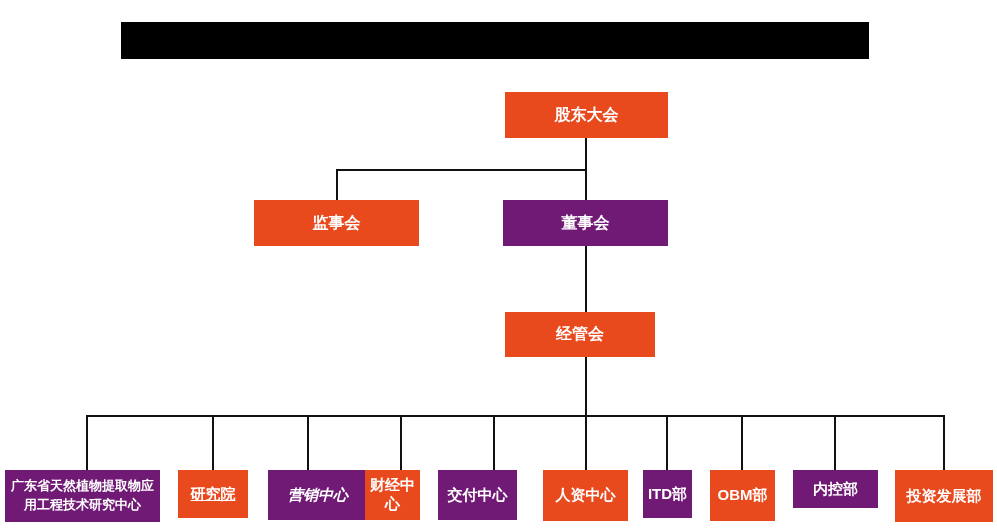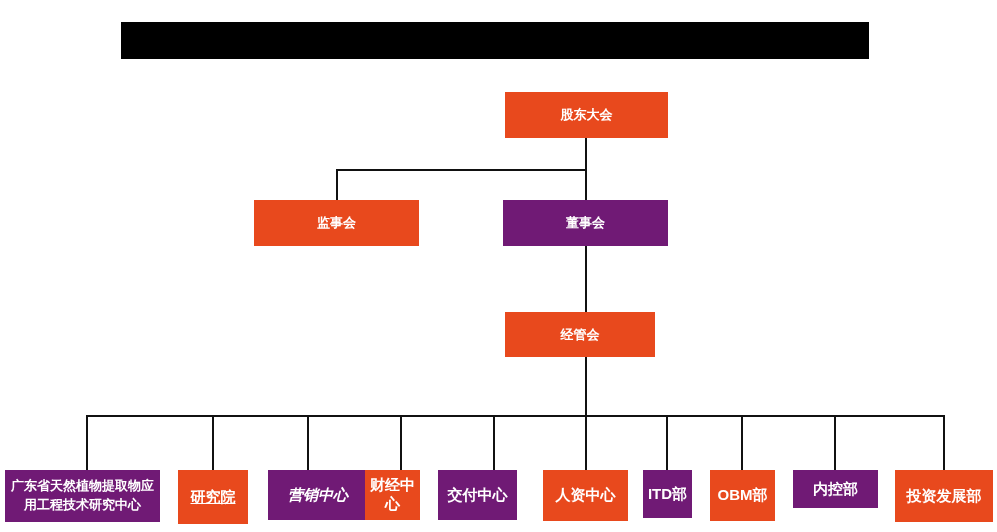--- a/index.html
+++ b/index.html
@@ -23,21 +23,21 @@
     height: 37px;
     background: #000000;
   }
   .node {
     position: absolute;
     display: flex;
     align-items: center;
     justify-content: center;
     color: #ffffff;
     font-weight: bold;
-    font-size: 13px;
+    font-size: 16px;
     text-align: center;
     box-sizing: border-box;
   }
   .dark  { background: #e8491d; }
   .light { background: #701a75; }
   .dept  { font-size: 15px; }
   .dept-long {
     font-size: 13px;
     line-height: 1.45;
     padding: 20px 5px;
@@ -47,21 +47,21 @@
     background: #111111;
   }
 
   
   #n-root        { left: 505px; top:  92px; width: 163px; height: 46px; }
   #n-supervisory { left: 254px; top: 200px; width: 165px; height: 46px; }
   #n-board       { left: 503px; top: 200px; width: 165px; height: 46px; }
   #n-management  { left: 505px; top: 312px; width: 150px; height: 45px; }
 
   #d0 { left:   5px; top: 470px; width: 155px; height: 52px; }
-  #d1 { left: 178px; top: 470px; width:  70px; height: 54px; text-decoration: underline; }
+  #d1 { left: 178px; top: 470px; width:  70px; height: 48px; text-decoration: underline; }
   #d2 { left: 268px; top: 470px; width:  100px; height: 50px; font-style: italic; }
   #d3 { left: 365px; top: 470px; width:  55px; height: 50px; }
   #d4 { left: 438px; top: 470px; width:  79px; height: 50px; }
   #d5 { left: 543px; top: 470px; width:  85px; height: 51px; }
   #d6 { left: 643px; top: 470px; width:  49px; height: 48px; }
   #d7 { left: 710px; top: 470px; width:  65px; height: 51px; }
   #d8 { left: 793px; top: 470px; width:  85px; height: 38px; }
   #d9 { left: 895px; top: 470px; width:  98px; height: 52px; }
 
   

